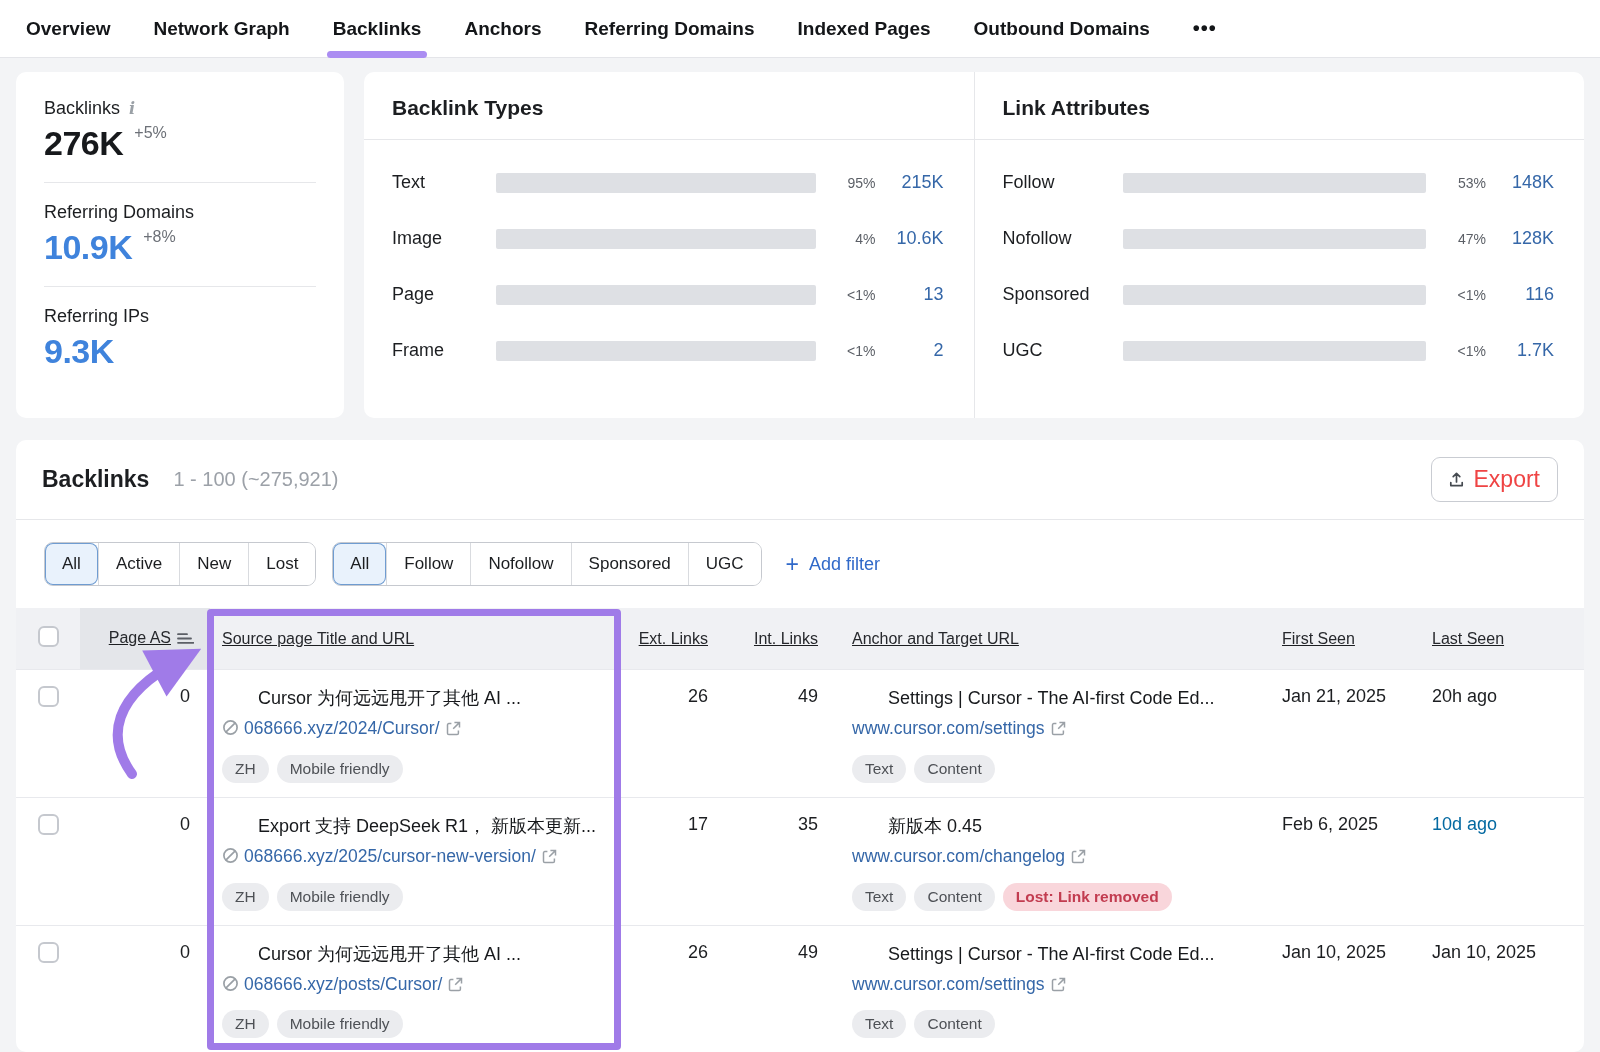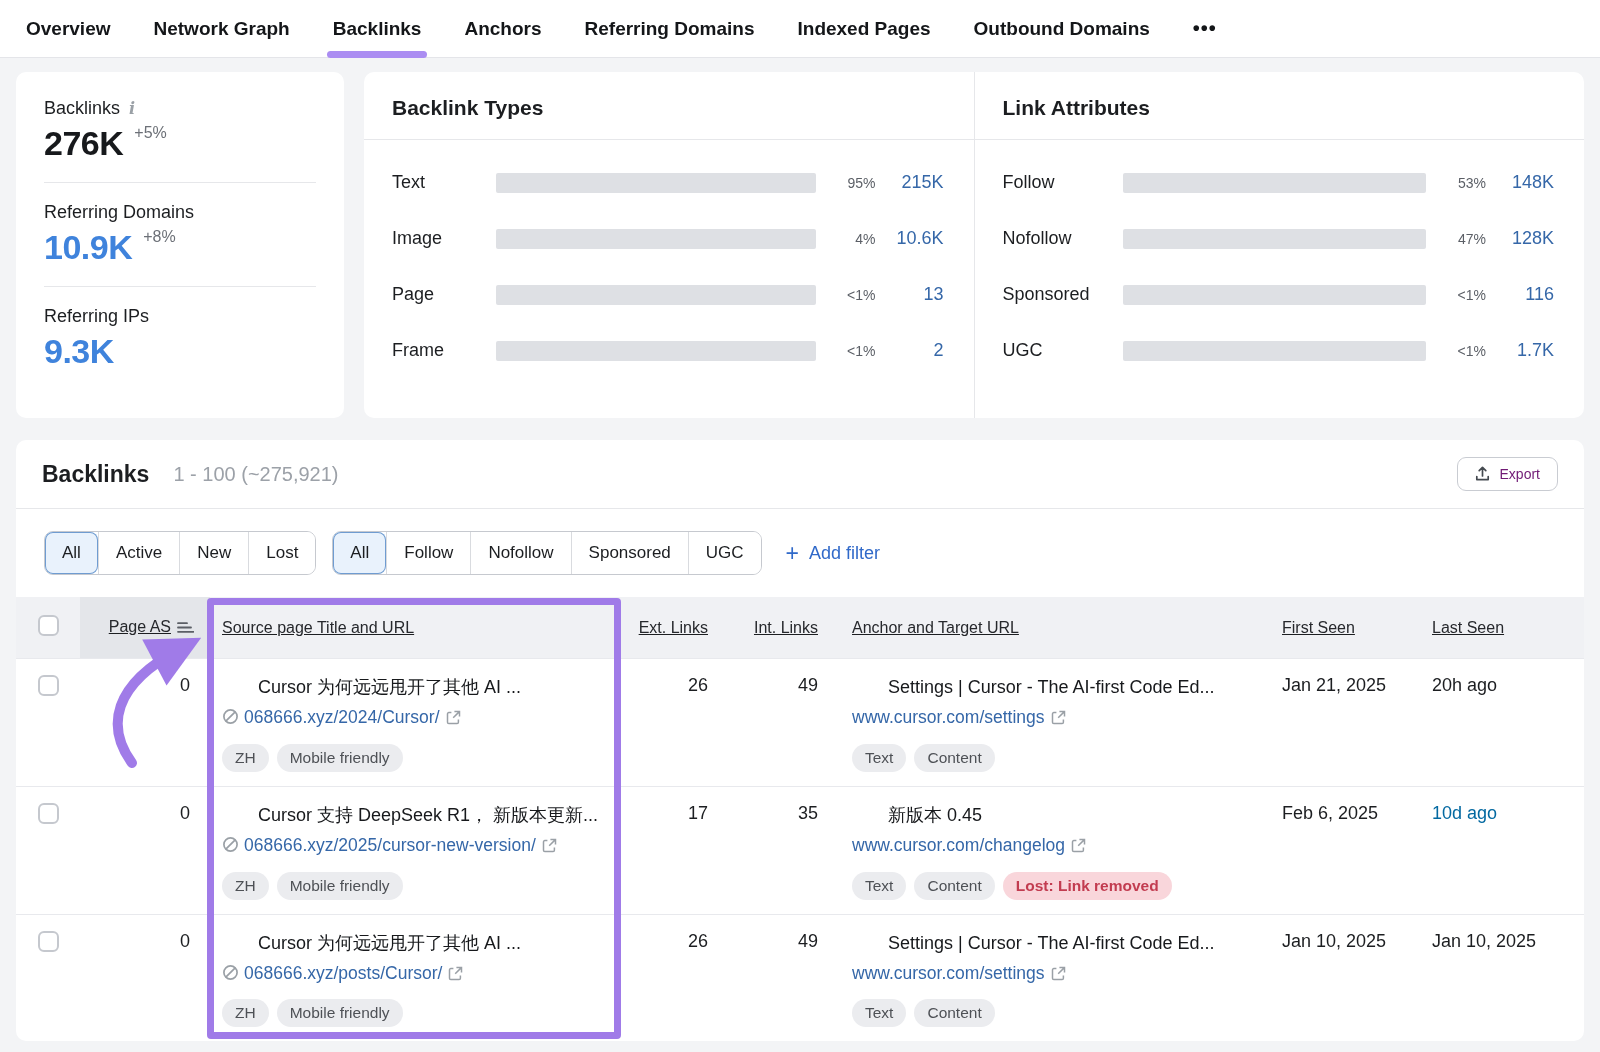--- a/index.html
+++ b/index.html
@@ -49,22 +49,22 @@
   .bar-fill { height:100%; min-width:2px; }
   .bar-pct { width:60px; text-align:right; font-size:14px; color:#5b5f66; }
   .bar-val { width:68px; text-align:right; font-size:18px; color:#3567a8; cursor:pointer; }
 
   
   .table-card { margin-top:22px; background:#fff; border-radius:10px; overflow:hidden; }
   .card-head { display:flex; align-items:center; padding:17px 26px; }
   .card-title { font-size:23px; font-weight:bold; }
   .card-range { font-size:20px; color:#9ca1a8; margin-left:24px; }
   .export-btn { margin-left:auto; display:flex; gap:10px; align-items:center;
-    border:1px solid #c9ccd2; border-radius:9px; padding:8px 17px; font-size:14px;
-    background:#fff; cursor:pointer; color:#701a75; }
+    border:1px solid #c9ccd2; border-radius:9px; padding:8px 17px; font-size:23px;
+    background:#fff; cursor:pointer; color:#ef4444; }
   .head-divider { height:1px; background:#e6e7ea; }
 
   .filter-bar { display:flex; align-items:center; gap:16px; padding:22px 28px; }
   .search-box { position:relative; width:392px; }
   .search-input { width:100%; height:44px; border:1px solid #c6c9cf; border-radius:9px;
     padding:0 48px 0 14px; font-size:17px; color:#333; background:#fff; }
   .search-input::placeholder { color:#9aa0a8; }
   .search-btn { position:absolute; right:1px; top:1px; width:42px; height:42px;
     display:flex; align-items:center; justify-content:center; cursor:pointer;
     border-left:1px solid #e6e8ec; border-radius:0 8px 8px 0; background:#fff; }
@@ -306,21 +306,21 @@
               </div>
             </td>
             <td class="cell-seen">Jan 21, 2025</td>
             <td class="cell-seen">20h ago</td>
           </tr>
 
           <tr>
             <td class="cell-check"><span class="cb"></span></td>
             <td class="cell-pageas">0</td>
             <td>
-              <div class="src-title">Cursor 支持 DeepSeek R1， 新版本更新...</div>
+              <div class="src-title">Export 支持 DeepSeek R1， 新版本更新...</div>
               <div class="url-line"><span class="ico"><svg width="17" height="17" viewBox="0 0 17 17">
                       <circle cx="8.5" cy="8.5" r="6.6" fill="none" stroke="#9aa0a6" stroke-width="1.7"></circle>
                       <path d="M3.6 13.4 L13.4 3.6" stroke="#9aa0a6" stroke-width="1.7"></path>
                     </svg></span><span>068666.xyz/2025/cursor-new-version/</span><span class="ico ext"><svg width="15" height="15" viewBox="0 0 15 15">
                       <path d="M5.4 2.6 H2.8 A1.3 1.3 0 0 0 1.5 3.9 V12.2 A1.3 1.3 0 0 0 2.8 13.5 H11.1 A1.3 1.3 0 0 0 12.4 12.2 V9.6" fill="none" stroke="#9aa0a6" stroke-width="1.5"></path>
                       <path d="M8.4 1.5 H13.5 V6.6 M13.1 1.9 L7.2 7.8" fill="none" stroke="#9aa0a6" stroke-width="1.5"></path>
                     </svg></span></div>
               <div>
                 <span class="pill">ZH</span><span class="pill">Mobile friendly</span>
               </div>

